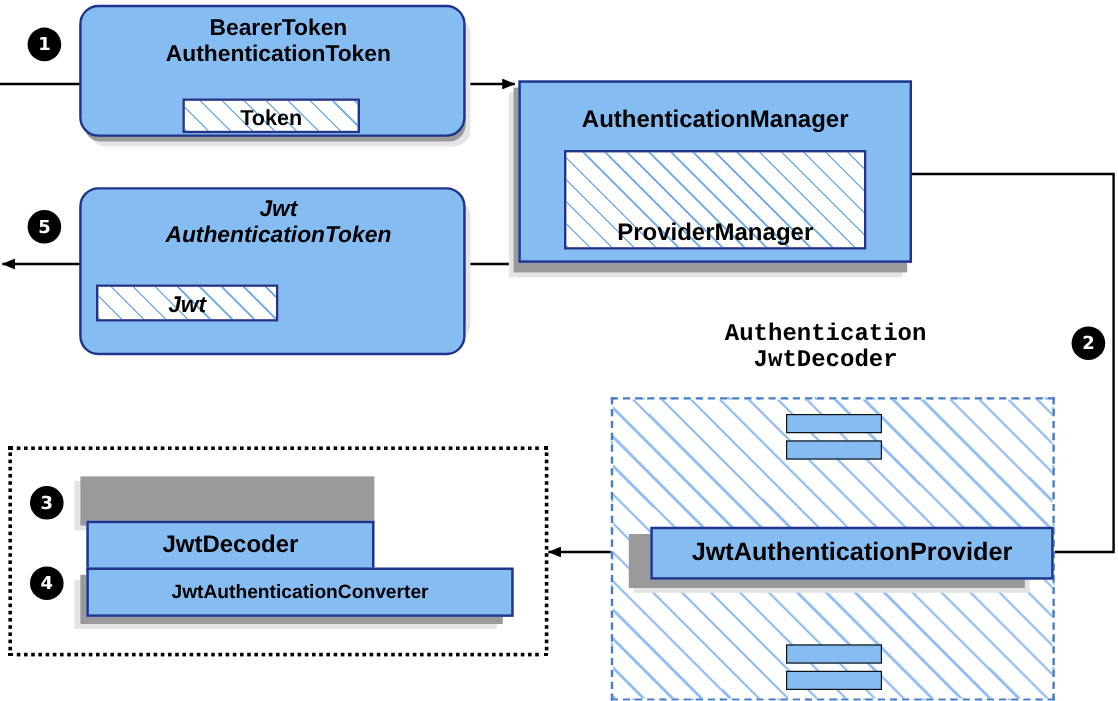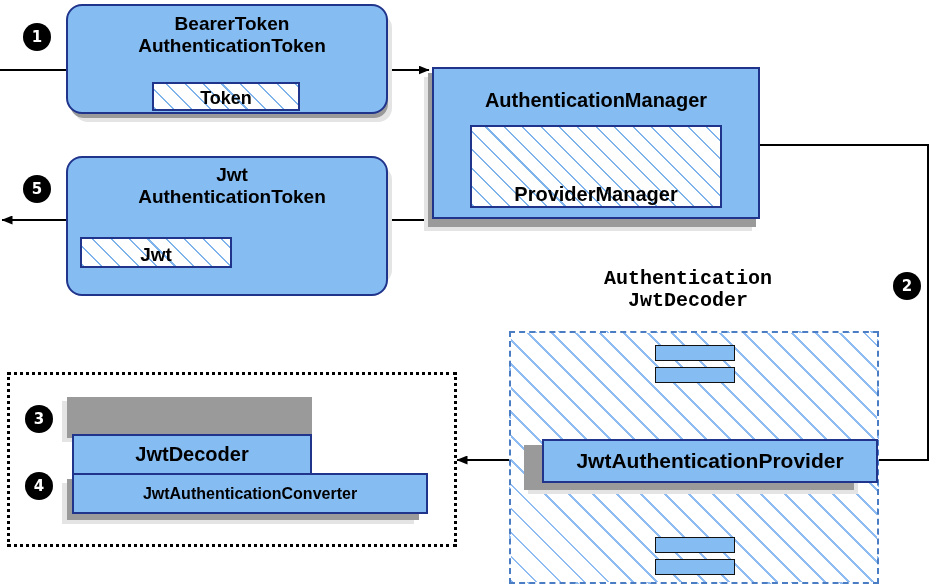--- a/index.html
+++ b/index.html
@@ -131,21 +131,21 @@
       <div>BearerToken</div>
       <div>AuthenticationToken</div>
     </div>
     <div class="hatch abs" style="left:84px;top:76px;width:148px;height:29px;font-size:18px;">
       <span>Token</span>
     </div>
   </div>
 
   <div class="shadow-b rounded abs" style="left:74px;top:166px;width:318px;height:118px;"></div>
   <div class="shadow-a rounded abs" style="left:70px;top:162px;width:318px;height:118px;"></div>
-  <div class="bluebox rounded abs" style="left:66px;top:156px;width:322px;height:140px;padding-top:6px;">
+  <div class="bluebox rounded abs" style="left:66px;top:156px;width:322px;height:140px;padding-top:6px;font-style:italic;">
     <div class="node-label" style="font-size:19px;">
       <div>Jwt</div>
       <div>AuthenticationToken</div>
     </div>
     <div class="hatch abs" style="left:12px;top:79px;width:152px;height:31px;font-size:19px;">
       <span>Jwt</span>
     </div>
   </div>
 
   <div class="shadow-b abs" style="left:424px;top:77px;width:328px;height:154px;"></div>

